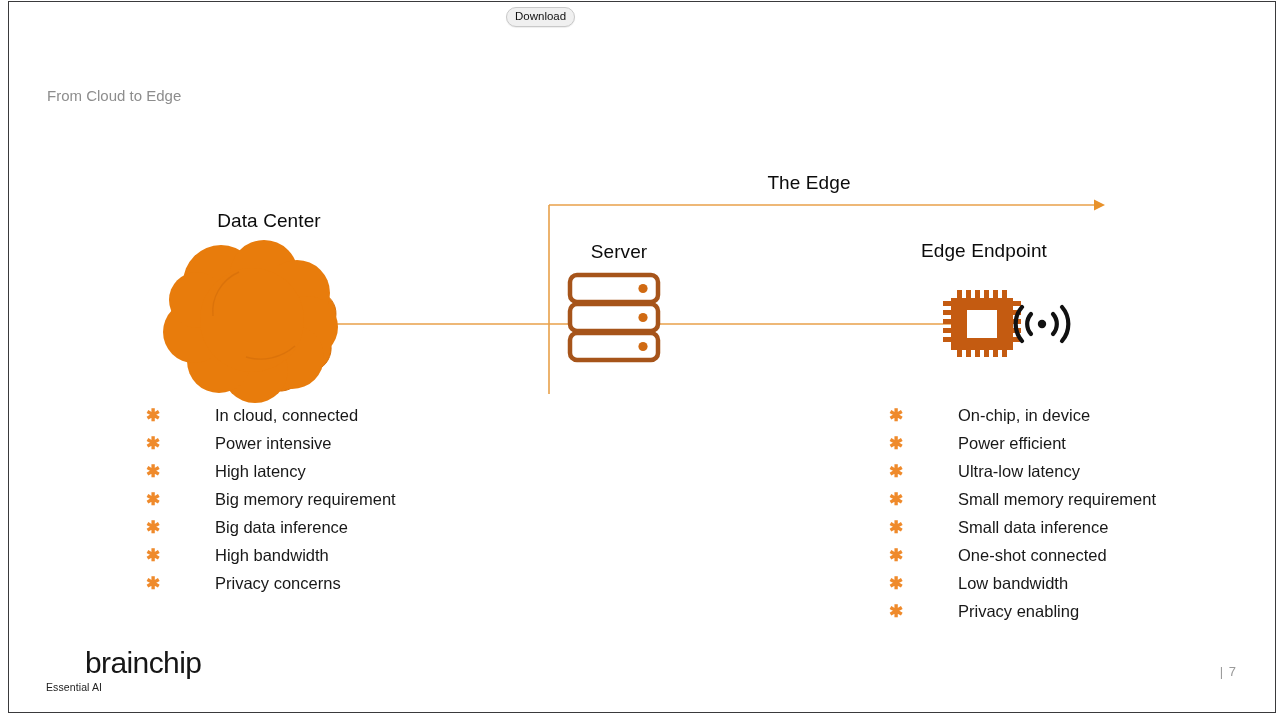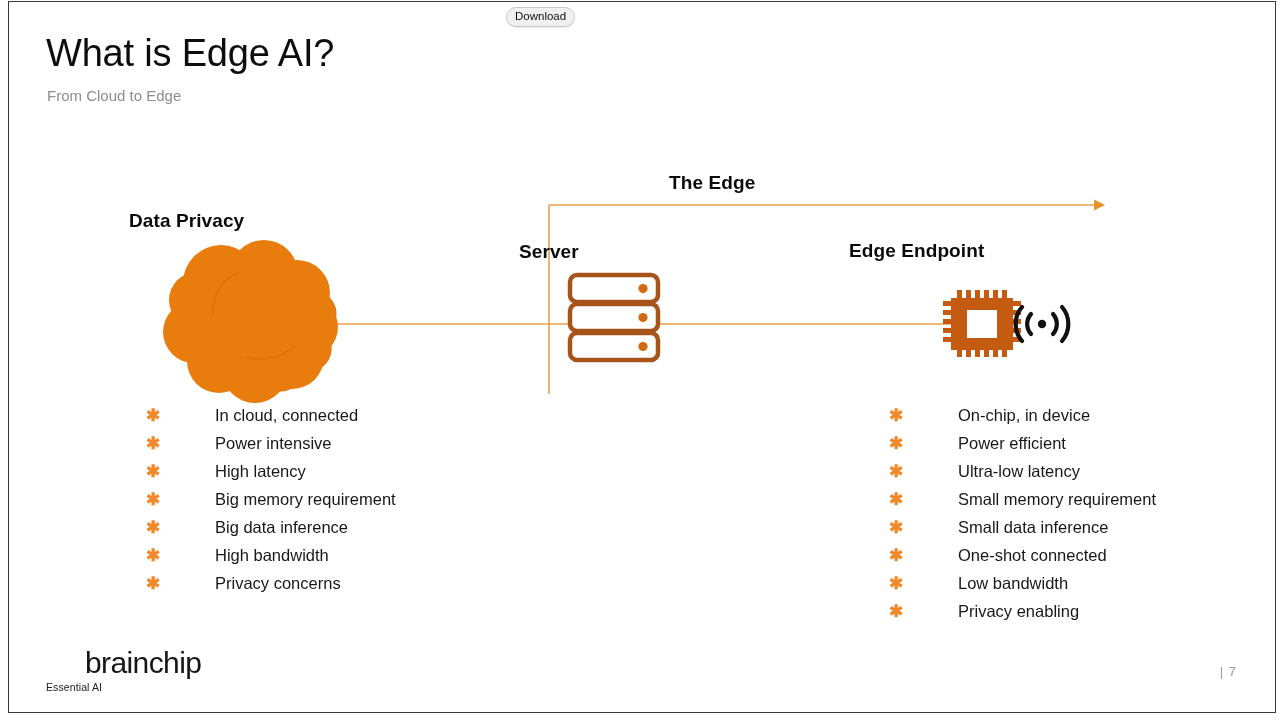--- a/index.html
+++ b/index.html
@@ -66,25 +66,25 @@
     font-size: 15px;
     line-height: 24px;
     font-weight: 400;
     color: #8d8d8d;
     white-space: nowrap;
   }
 
   .dg-label {
     position: absolute;
     font-size: 19px;
-    font-weight: 700;
+    font-weight: 400;
     color: #0b0b0b;
     letter-spacing: 0.1px;
     white-space: nowrap;
-    text-align: left;
+    text-align: center;
   }
   #label-data-center { left: 120px; top: 208px; width: 280px; }
   #label-the-edge    { left: 660px; top: 170px; width: 280px; }
   #label-server      { left: 510px; top: 239px; width: 200px; }
   #label-edge-endpoint { left: 840px; top: 238px; width: 270px; }
 
   
   #diagram {
     position: absolute;
     left: 0;
@@ -157,21 +157,20 @@
     letter-spacing: 1px;
   }
 </style>
 </head>
 <body>
 
 <button id="download-button">Download</button>
 
 <div id="slide">
 
-  <div id="page-title">What is Edge AI?</div>
 
   <div id="page-subtitle">From Cloud to Edge</div>
 
   <svg id="diagram" viewBox="0 0 1268 712" width="1268" height="712" xmlns="http://www.w3.org/2000/svg">
 
     <line x1="322" y1="322" x2="944" y2="322" stroke="#e8a04a" stroke-width="1.6"></line>
 
     <line x1="540" y1="203" x2="540" y2="392" stroke="#e8a04a" stroke-width="1.6"></line>
 
     <g>
@@ -260,21 +259,21 @@
 
     <g fill="none" stroke="#111111" stroke-width="4.2" stroke-linecap="round">
       <circle cx="1033" cy="322" r="4.2" fill="#111111" stroke="none"></circle>
       <path d="M1022,312 a15,15 0 0 0 0,20"></path>
       <path d="M1044,312 a15,15 0 0 1 0,20"></path>
       <path d="M1013,305 a26,26 0 0 0 0,34"></path>
       <path d="M1053,305 a26,26 0 0 1 0,34"></path>
     </g>
   </svg>
 
-  <div class="dg-label" id="label-data-center">Data Privacy</div>
+  <div class="dg-label" id="label-data-center">Data Center</div>
 
   <div class="dg-label" id="label-the-edge">The Edge</div>
 
   <div class="dg-label" id="label-server">Server</div>
 
   <div class="dg-label" id="label-edge-endpoint">Edge Endpoint</div>
 
   <ul class="bullet-list" id="list-cloud">
     <li class="bullet-item">
       <span class="bullet-mark">✱</span>

